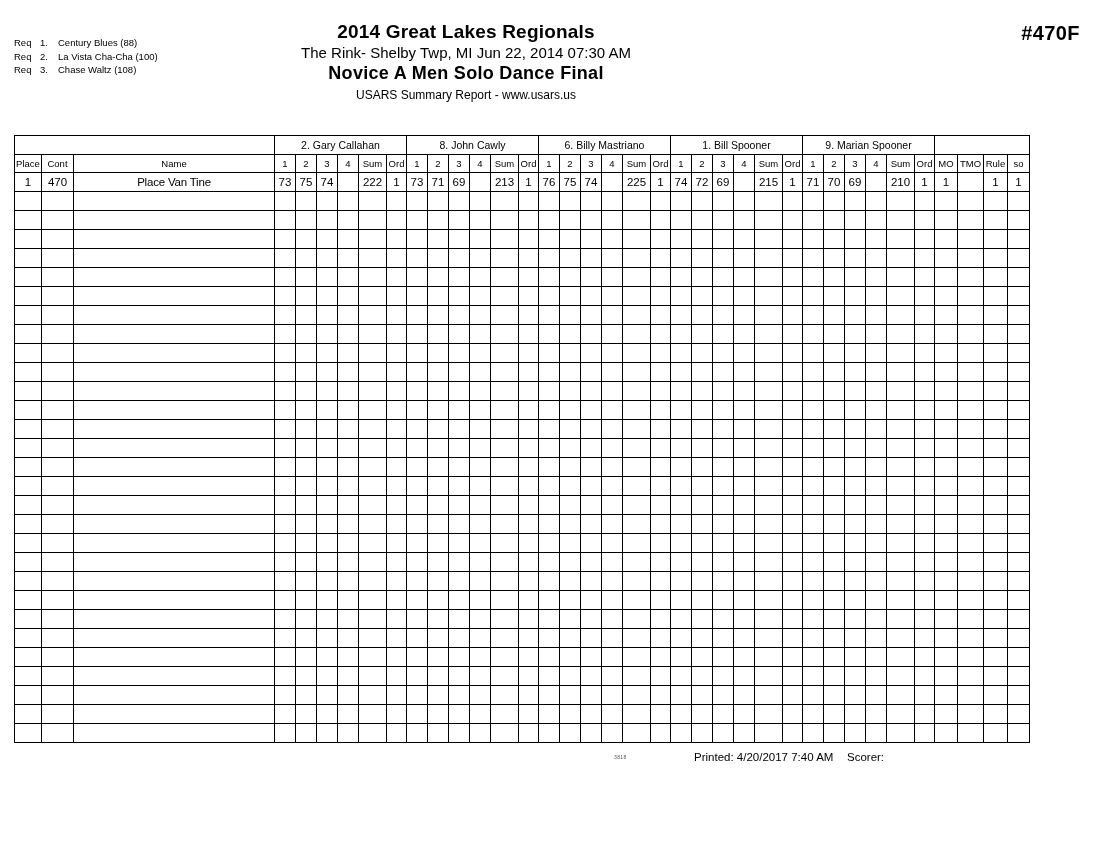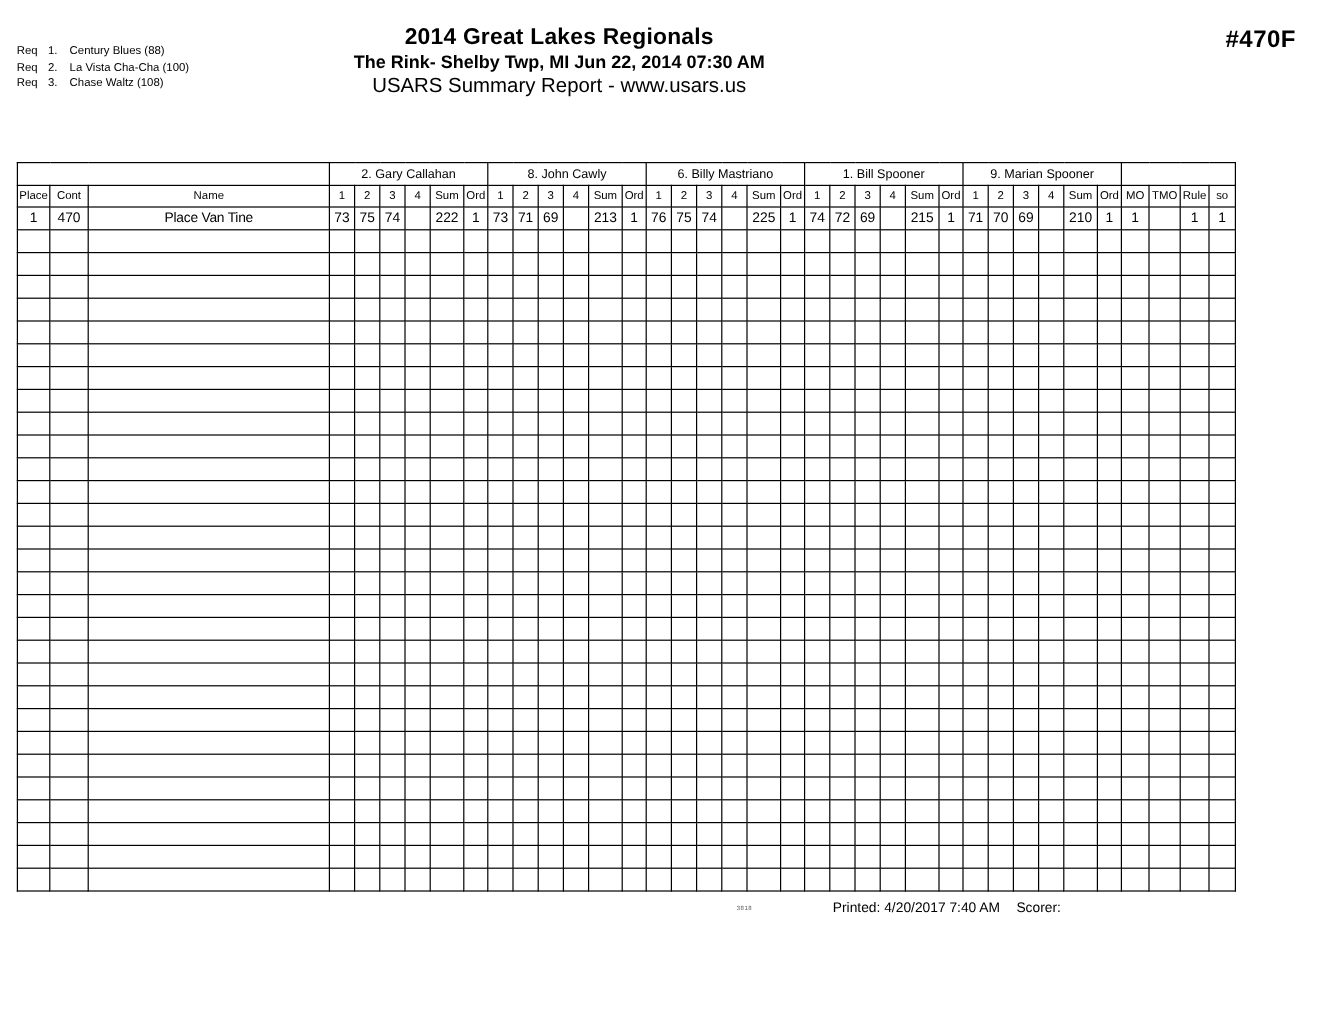--- a/index.html
+++ b/index.html
@@ -41,31 +41,31 @@
     text-align: center;
   }
   #titleblock .t-main {
     font-size: 19px;
     font-weight: bold;
     line-height: 23px;
     letter-spacing: 0.2px;
   }
   #titleblock .t-venue {
     font-size: 15px;
-    font-weight: bold;
+    font-weight: normal;
     line-height: 19px;
   }
   #titleblock .t-event {
     font-size: 18px;
     font-weight: bold;
     line-height: 23px;
     letter-spacing: 0.3px;
   }
   #titleblock .t-report {
-    font-size: 17px;
+    font-size: 12px;
     font-weight: normal;
     line-height: 20px;
   }
 
   
   #eventnum {
     position: absolute;
     right: 20px;
     top: 22px;
     font-size: 20px;
@@ -199,20 +199,21 @@
     <span class="req-word">Req</span><span class="req-num">2.</span><span>La Vista Cha-Cha (100)</span>
   </span>
   <span class="req-line">
     <span class="req-word">Req</span><span class="req-num">3.</span><span>Chase Waltz (108)</span>
   </span>
 </div>
 
 <div id="titleblock">
   <div class="t-main">2014 Great Lakes Regionals</div>
   <div class="t-venue">The Rink- Shelby Twp, MI  Jun 22, 2014  07:30 AM</div>
+  <div class="t-event">Novice A Men Solo Dance Final</div>
   <div class="t-report">USARS Summary Report - www.usars.us</div>
 </div>
 
 <div id="eventnum">#470F</div>
 
 <table id="sheet">
   <colgroup id="sheet-cols">
       <col class="c-place">
       <col class="c-cont">
       <col class="c-name">

